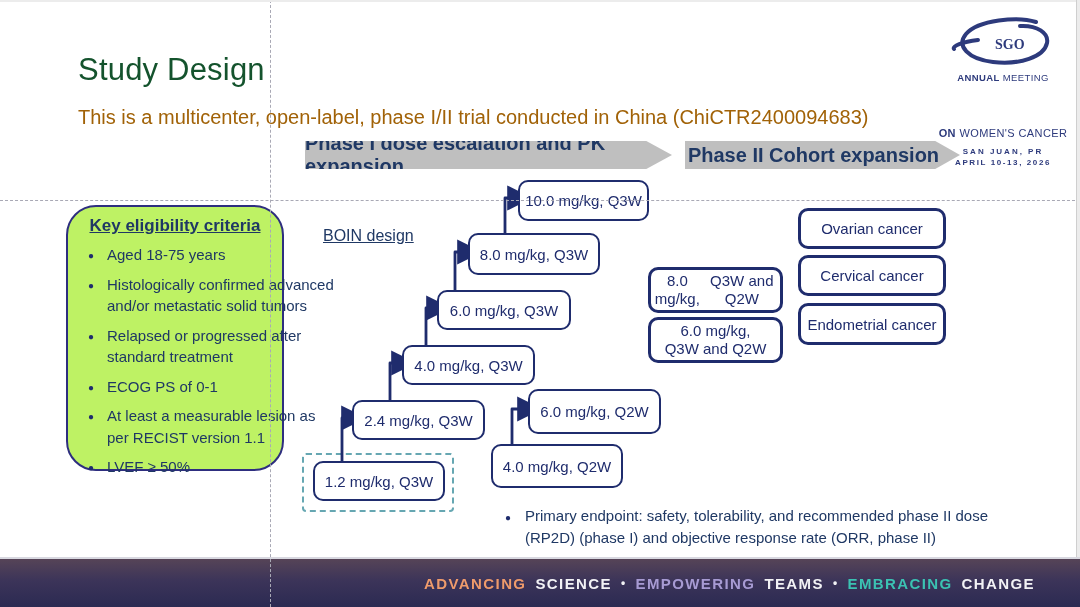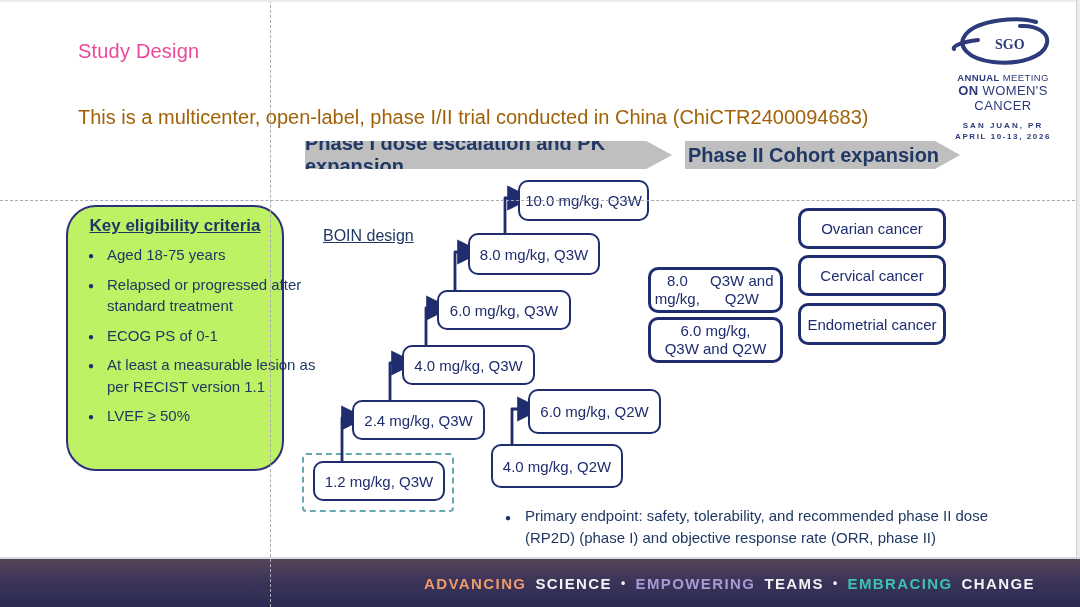--- a/index.html
+++ b/index.html
@@ -10,21 +10,21 @@
     color:#1F2C6D;
   }
   
   .edge-top{position:absolute;left:0;top:0;width:1080px;height:2px;background:#ececec;z-index:40;}
   .edge-right{position:absolute;left:1076px;top:0;width:4px;height:557px;background:#ececec;border-left:1px solid #cfcfcf;z-index:40;}
 
   
   .guide-v{position:absolute;left:270px;top:0;height:607px;width:0;border-left:1px dashed #a9a9b5;z-index:30;}
   .guide-h{position:absolute;left:0;top:200px;width:1080px;height:0;border-top:1px dashed #a9a9b5;z-index:30;}
 
-  .title{position:absolute;left:78px;top:40px;font-size:20px;color:#ec4899;letter-spacing:.2px;}
+  .title{position:absolute;left:78px;top:52px;font-size:31px;color:#14532d;letter-spacing:.2px;}
   .subtitle{position:absolute;left:78px;top:106px;font-size:20px;color:#a16207;}
 
   
   .banner{position:absolute;top:141px;height:28px;background:#BFBFBF;display:flex;align-items:center;justify-content:center;
           font-size:20px;font-weight:bold;color:#1F3864;}
   .banner1{left:305px;width:367px;padding-right:20px;box-sizing:border-box;
            clip-path:polygon(0 0,93% 0,100% 50%,93% 100%,0 100%);}
   .banner2{left:685px;width:275px;padding-right:18px;box-sizing:border-box;
            clip-path:polygon(0 0,91% 0,100% 50%,91% 100%,0 100%);}
 
@@ -60,21 +60,21 @@
   
   .endpoint{position:absolute;left:503px;top:505px;width:490px;font-size:15px;line-height:22px;color:#1F3864;}
   .endpoint .bullet{position:absolute;left:2px;top:2px;font-size:10px;color:#1F2C6D;}
   .endpoint .txt{display:block;padding-left:22px;}
 
   
   .logo{position:absolute;left:938px;top:16px;width:130px;text-align:center;color:#2D3A7C;z-index:2;}
   .logo svg{display:block;margin:0 auto;}
   .logo-line1{font-size:9.5px;letter-spacing:.4px;margin-top:2px;}
   .logo-line1 b{font-weight:bold;}
-  .logo-line2{font-size:13px;letter-spacing:.4px;}
+  .logo-line2{font-size:11px;letter-spacing:.4px;margin-top:44px;}
   .logo-city{font-size:8px;font-weight:bold;letter-spacing:2px;margin-top:8px;}
   .logo-date{font-size:8px;font-weight:bold;letter-spacing:1.6px;margin-top:2px;}
 
   
   .footer{position:absolute;left:0;top:557px;width:1080px;height:50px;
           background:linear-gradient(180deg,#564457 0%,#3c3459 45%,#2b2a52 100%);
           border-top:2px solid #d8d8e0;box-sizing:border-box;
           display:flex;align-items:center;justify-content:flex-end;padding-right:45px;z-index:20;}
   .footer .seg{font-size:15px;font-weight:bold;letter-spacing:1.4px;margin-left:9px;white-space:nowrap;}
   .footer .dot{font-size:12px;margin-left:9px;}
@@ -90,20 +90,21 @@
 <div class="title">Study Design</div>
 <div class="subtitle">This is a multicenter, open-label, phase I/II trial conducted in China (ChiCTR2400094683)</div>
 
 <div class="banner banner1">Phase I dose escalation and PK expansion</div>
 <div class="banner banner2">Phase II Cohort expansion</div>
 
 <div class="elig">
   <div class="elig-title">Key eligibility criteria</div>
   <ul class="elig-list">
     <li>Aged 18-75 years</li>
+    <li>Histologically confirmed advanced and/or metastatic solid tumors</li>
     <li>Relapsed or progressed after standard treatment</li>
     <li>ECOG PS of 0-1</li>
     <li>At least a measurable lesion as per RECIST version 1.1</li>
     <li>LVEF ≥ 50%</li>
   </ul>
 </div>
 
 <div class="boin-label">BOIN design</div>
 
 <svg class="connectors" viewBox="0 0 1080 607">

